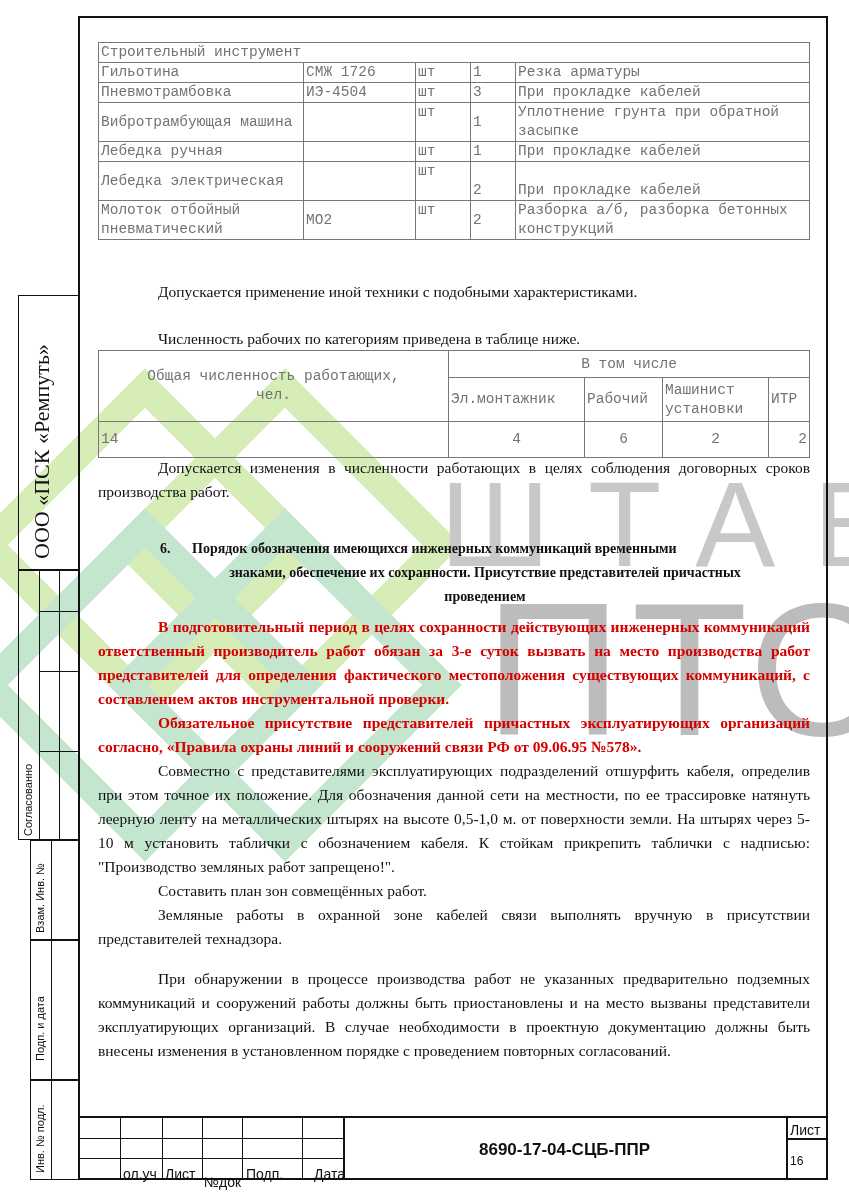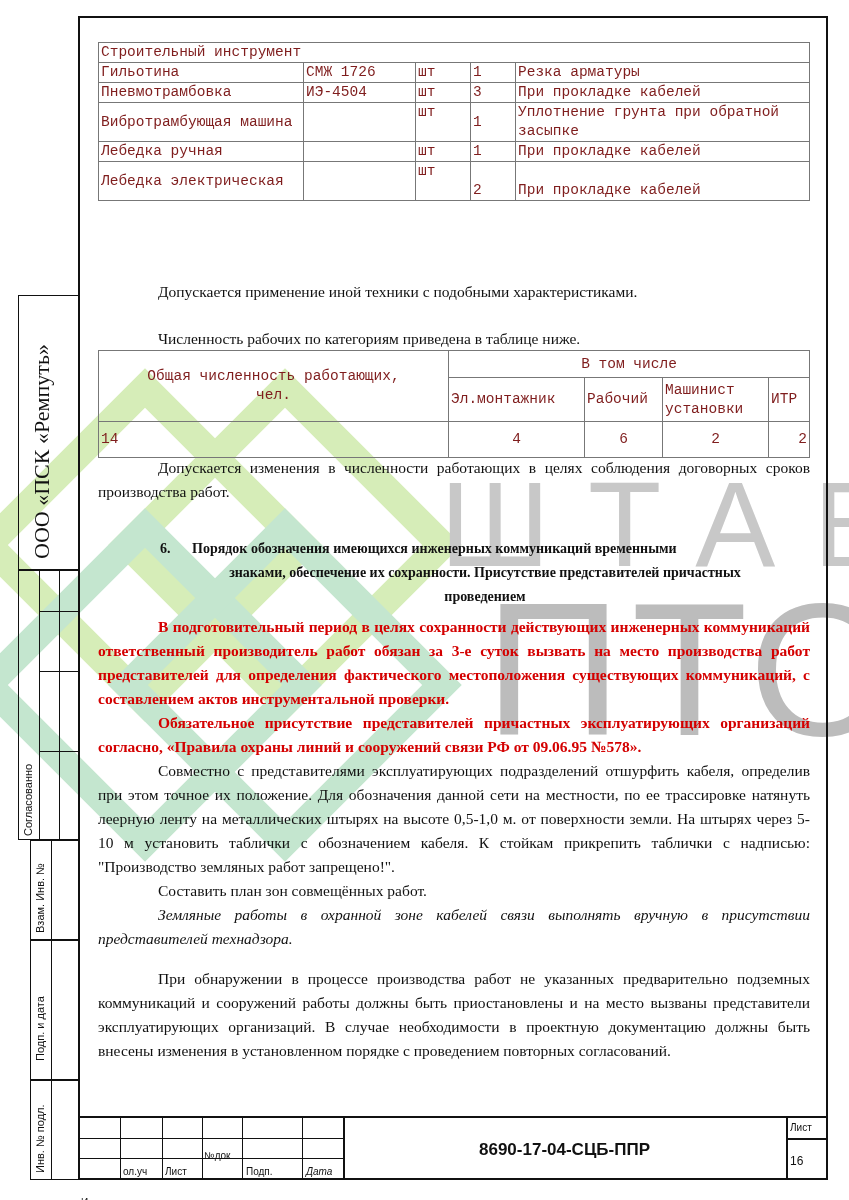--- a/index.html
+++ b/index.html
@@ -3,34 +3,34 @@
 <meta charset="utf-8">
 <style>
   html, body { margin:0; padding:0; background:#fff; }
   body { width:849px; height:1200px; position:relative; overflow:hidden; font-family:"Liberation Serif", serif; color:#111; }
   .frame { position:absolute; left:78px; top:16px; width:750px; height:1164px; border:2px solid #111; box-sizing:border-box; }
   
   .wm { position:absolute; pointer-events:none; }
   .wm-diamond { position:absolute; border:28px solid; transform:rotate(45deg); box-sizing:border-box; }
   .wm-text { position:absolute; font-family:"Liberation Sans", sans-serif; color:#bdbdbd; }
   
-  table.mono { position:absolute; border-collapse:collapse; font-family:"Liberation Mono", monospace; font-size:14.5px; color:#7f1d1d; }
+  table.mono { position:absolute; border-collapse:collapse; font-family:"Liberation Mono", monospace; font-size:14.5px; color:#737373; }
   table.mono td { border:1px solid #777; padding:0 2px; line-height:19px; vertical-align:middle; }
   .para { position:absolute; left:98px; width:712px; font-size:15.5px; line-height:24px; text-align:justify; }
   .indent { text-indent:60px; }
   .red { color:#d40000; font-weight:bold; }
   .heading { position:absolute; left:160px; width:650px; font-weight:bold; font-size:14px; line-height:24px; text-align:center; }
   
   .side { position:absolute; box-sizing:border-box; border:1.5px solid #111; }
   .vtext { position:absolute; transform:rotate(-90deg); transform-origin:left top; white-space:nowrap; font-family:"Liberation Sans", sans-serif; font-size:11px; }
   
   .tb { position:absolute; left:78px; top:1116px; width:750px; height:64px; border-top:2px solid #111; box-sizing:border-box; }
   .tb .c { position:absolute; border-left:1px solid #111; top:0; bottom:0; }
   .tb .h { position:absolute; border-top:1px solid #111; height:0; }
-  .tb .lab { position:absolute; font-family:"Liberation Sans", sans-serif; font-size:10px; }
+  .tb .lab { position:absolute; font-family:"Liberation Sans", sans-serif; font-size:14px; }
 </style>
 </head>
 <body>
 
 <div class="wm">
   <div class="wm-diamond" style="left:20px;top:420px;width:250px;height:250px;border-color:#d6edb8;"></div>
   <div class="wm-diamond" style="left:160px;top:420px;width:250px;height:250px;border-color:#d6edb8;"></div>
   <div class="wm-diamond" style="left:20px;top:560px;width:250px;height:250px;border-color:#c4e6cf;"></div>
   <div class="wm-diamond" style="left:160px;top:560px;width:250px;height:250px;border-color:#c4e6cf;"></div>
   <div class="wm-text" style="left:440px;top:455px;font-size:120px;letter-spacing:38px;color:#c8c8c8;">ШТАБ</div>
@@ -79,20 +79,27 @@
         <td>1</td>
         <td>При прокладке кабелей</td>
   </tr>
   <tr>
     <td>Лебедка электрическая</td>
         <td></td>
         <td style="vertical-align:top">шт</td>
         <td style="vertical-align:bottom">2</td>
         <td style="vertical-align:bottom;height:38px">При прокладке кабелей</td>
   </tr>
+  <tr>
+    <td>Молоток отбойный пневматический</td>
+        <td>МО2</td>
+        <td style="vertical-align:top">шт</td>
+        <td>2</td>
+        <td>Разборка а/б, разборка бетонных конструкций</td>
+  </tr>
 </tbody>
   </table>
 
 <div class="para indent" style="top:280px;">Допускается применение иной техники с подобными характеристиками.</div>
 <div class="para indent" style="top:327px;">Численность рабочих по категориям приведена в таблице ниже.</div>
 
 <table class="mono" style="left:98px;top:350px;width:712px;">
   <colgroup>
       <col style="width:350px">
       <col style="width:136px">
@@ -126,21 +133,21 @@
 <div class="heading" style="top:537px;">
   <div style="text-align:left;"><span style="display:inline-block;width:32px;">6.</span><span>Порядок обозначения имеющихся инженерных коммуникаций временными</span></div>
   <div>знаками, обеспечение их сохранности. Присутствие представителей причастных</div>
   <div>проведением</div>
 </div>
 
 <div class="para indent red" style="top:615px;">В подготовительный период в целях сохранности действующих инженерных коммуникаций ответственный производитель работ обязан за 3-е суток вызвать на место производства работ представителей для определения фактического местоположения существующих коммуникаций, с составлением актов инструментальной проверки.</div>
 <div class="para indent red" style="top:711px;">Обязательное присутствие представителей причастных эксплуатирующих организаций согласно, «Правила охраны линий и сооружений связи РФ от 09.06.95 №578».</div>
 <div class="para indent" style="top:759px;">Совместно с представителями эксплуатирующих подразделений отшурфить кабеля, определив при этом точное их положение. Для обозначения данной сети на местности, по ее трассировке натянуть леерную ленту на металлических штырях на высоте 0,5-1,0 м. от поверхности земли. На штырях через 5-10 м установить таблички с обозначением кабеля. К стойкам прикрепить таблички с надписью: "Производство земляных работ запрещено!".</div>
 <div class="para indent" style="top:879px;">Составить план зон совмещённых работ.</div>
-<div class="para indent" style="top:903px;font-style:italic;">Земляные работы в охранной зоне кабелей связи выполнять вручную в присутствии представителей технадзора.</div>
+<div class="para indent" style="top:903px;">Земляные работы в охранной зоне кабелей связи выполнять вручную в присутствии представителей технадзора.</div>
 <div class="para indent" style="top:951px;margin-top:16px;">При обнаружении в процессе производства работ не указанных предварительно подземных коммуникаций и сооружений работы должны быть приостановлены и на место вызваны представители эксплуатирующих организаций. В случае необходимости в проектную документацию должны быть внесены изменения в установленном порядке с проведением повторных согласований.</div>
 
 <div class="side" style="left:18px;top:295px;width:62px;height:275px;">
   <div class="vtext" style="left:10px;top:263px;font-family:'Liberation Serif',serif;font-size:22px;">ООО «ПСК «Ремпуть»</div>
 </div>
 <div class="side" style="left:18px;top:570px;width:62px;height:270px;">
   <div style="position:absolute;left:20px;top:0;bottom:0;border-left:1px solid #111;"></div>
   <div style="position:absolute;left:40px;top:0;bottom:0;border-left:1px solid #111;"></div>
   <div style="position:absolute;left:20px;right:0;top:40px;border-top:1px solid #111;"></div>
   <div style="position:absolute;left:20px;right:0;top:100px;border-top:1px solid #111;"></div>
@@ -167,19 +174,19 @@
   <div class="c" style="left:164px;"></div>
   <div class="c" style="left:224px;border-left-width:1px;"></div>
   <div class="c" style="left:265px;border-left-width:2px;"></div>
   <div class="c" style="left:708px;border-left-width:2px;"></div>
   <div class="h" style="left:0;width:265px;top:20px;"></div>
   <div class="h" style="left:0;width:265px;top:40px;"></div>
   <div class="h" style="left:708px;right:0;top:20px;border-top-width:2px;"></div>
   <div class="lab" style="left:3px;top:48px;margin-top:31px;">Изм.</div>
   <div class="lab" style="left:45px;top:48px;">ол.уч</div>
   <div class="lab" style="left:87px;top:48px;">Лист</div>
-  <div class="lab" style="left:126px;top:32px;">№док</div>
+  <div class="lab" style="left:126px;top:56px;">№док</div>
   <div class="lab" style="left:168px;top:48px;">Подп.</div>
-  <div class="lab" style="left:228px;top:48px;font-style:italic;">Дата</div>
+  <div class="lab" style="left:236px;top:48px;">Дата</div>
   <div class="lab" style="left:265px;width:443px;top:22px;text-align:center;font-size:17px;font-weight:bold;">8690-17-04-СЦБ-ППР</div>
   <div class="lab" style="left:712px;top:4px;">Лист</div>
   <div class="lab" style="left:712px;top:36px;font-size:12px;">16</div>
 </div>
 
 </body></html>

